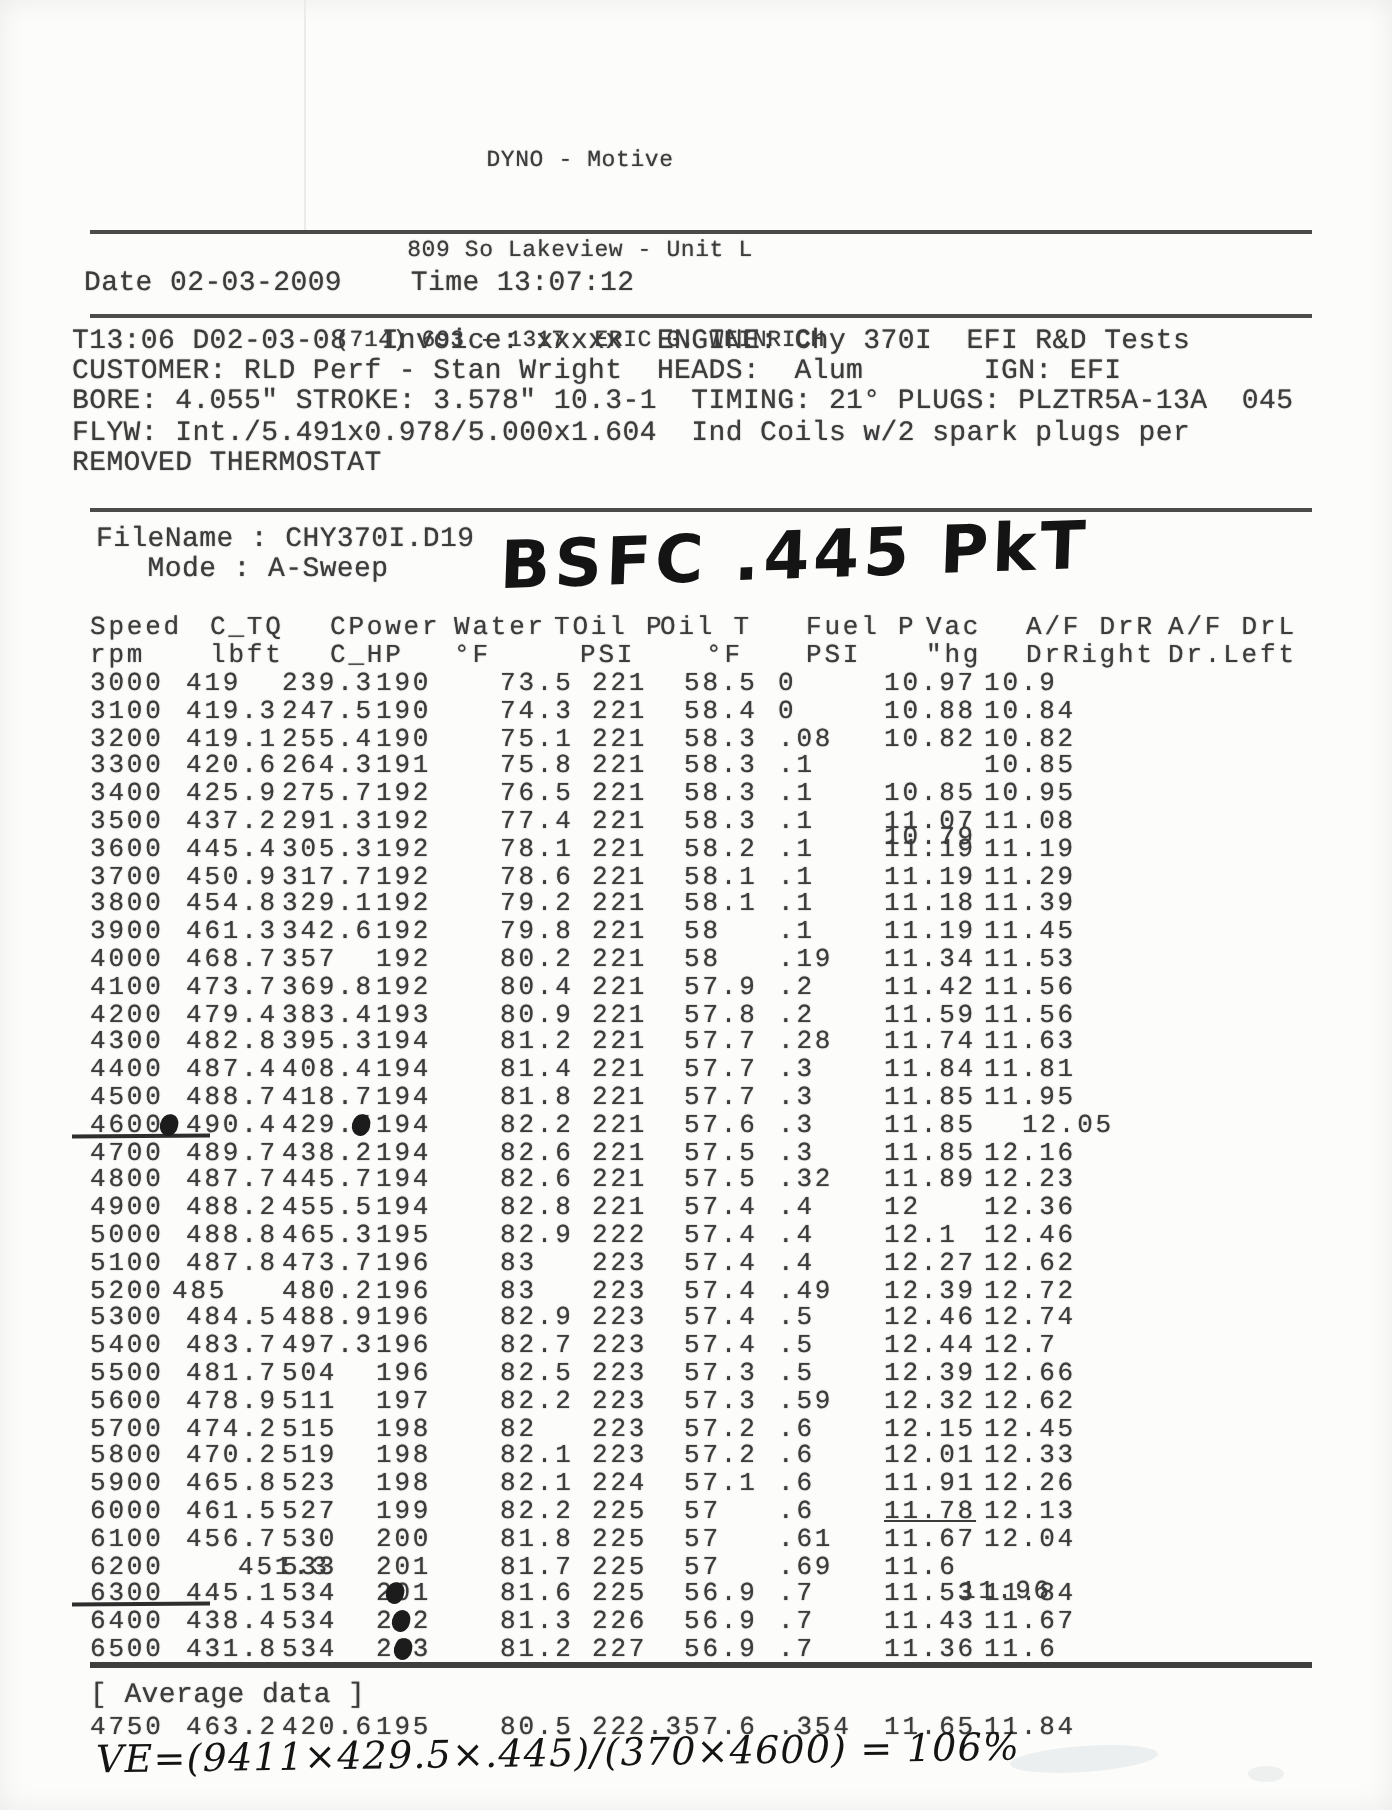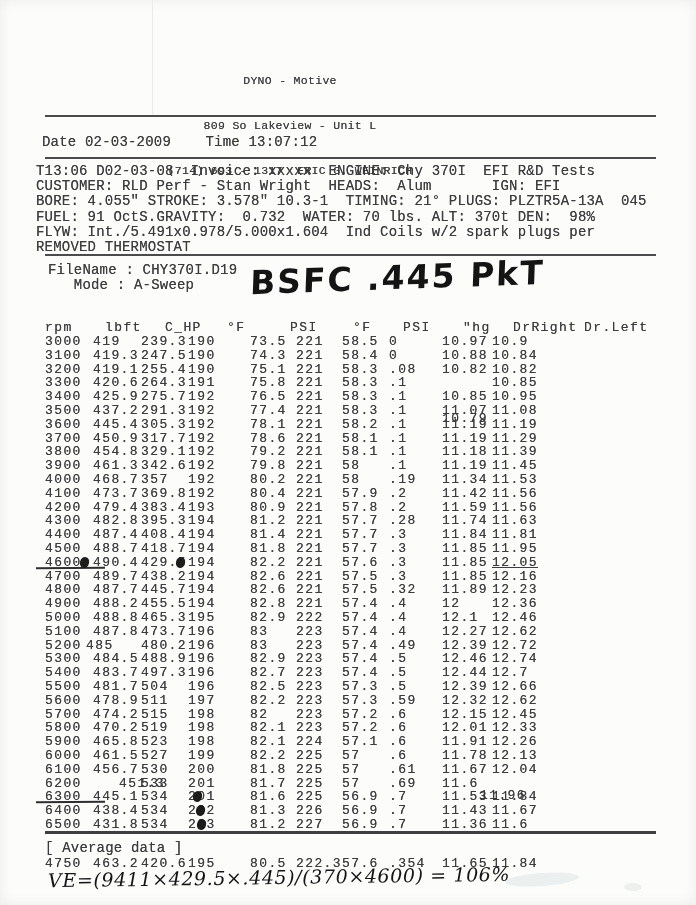--- a/index.html
+++ b/index.html
@@ -86,34 +86,45 @@
   <div class="rule rule1"></div>
 
   <div class="mono ink dateline">Date 02-03-2009    Time 13:07:12</div>
 
   <div class="rule rule2"></div>
 
   <div class="infoblock">
     <div class="mono ink">T13:06 D02-03-08  Invoice: xxxxx  ENGINE: Chy 370I  EFI R&amp;D Tests</div>
     <div class="mono ink">CUSTOMER: RLD Perf - Stan Wright  HEADS:  Alum       IGN: EFI</div>
     <div class="mono ink">BORE: 4.055" STROKE: 3.578" 10.3-1  TIMING: 21° PLUGS: PLZTR5A-13A  045</div>
-    <div class="mono ink">FUEL: 91 OctS.GRAVITY:  0.732  WATER: 70 lbs. ALT: 370t DEN:  98%</div>
     <div class="mono ink">FLYW: Int./5.491x0.978/5.000x1.604  Ind Coils w/2 spark plugs per</div>
     <div class="mono ink">REMOVED THERMOSTAT</div>
   </div>
 
   <div class="rule rule3"></div>
 
   <div class="fileblock">
     <div class="mono ink">FileName : CHY370I.D19</div>
     <div class="mono ink">   Mode : A-Sweep</div>
   </div>
 
   <div class="hand bsfc">BSFC .445 PkT</div>
 
+  <div class="thead" id="hdr1">
+      <span class="tcell" style="left: 45px;">Speed</span>
+      <span class="tcell" style="left: 105px;">C_TQ</span>
+      <span class="tcell" style="left: 165px;">CPower</span>
+      <span class="tcell" style="left: 227px;">Water</span>
+      <span class="tcell" style="left: 277px;">TOil P</span>
+      <span class="tcell" style="left: 330px;">Oil T</span>
+      <span class="tcell" style="left: 403px;">Fuel P</span>
+      <span class="tcell" style="left: 463px;">Vac</span>
+      <span class="tcell" style="left: 513px;">A/F DrR</span>
+      <span class="tcell" style="left: 584px;">A/F DrL</span>
+    </div>
   <div class="thead" id="hdr2">
       <span class="tcell" style="left: 45px;">rpm</span>
       <span class="tcell" style="left: 105px;">lbft</span>
       <span class="tcell" style="left: 165px;">C_HP</span>
       <span class="tcell" style="left: 227px;">°F</span>
       <span class="tcell" style="left: 290px;">PSI</span>
       <span class="tcell" style="left: 353px;">°F</span>
       <span class="tcell" style="left: 403px;">PSI</span>
       <span class="tcell" style="left: 463px;">"hg</span>
       <span class="tcell" style="left: 513px;">DrRight</span>
@@ -316,21 +327,21 @@
       <div class="trow">
         <span class="tcell" style="left: 45px;">4600</span>
         <span class="tcell" style="left: 93px;">490.4</span>
         <span class="tcell" style="left: 141px;">429.5</span>
         <span class="tcell" style="left: 188px;">194</span>
         <span class="tcell" style="left: 250px;">82.2</span>
         <span class="tcell" style="left: 296px;">221</span>
         <span class="tcell" style="left: 342px;">57.6</span>
         <span class="tcell" style="left: 389px;">.3</span>
         <span class="tcell" style="left: 442px;">11.85</span>
-        <span class="tcell" style="left: 492px; text-decoration: underline;">12.05</span>
+        <span class="tcell" style="left: 511px;">12.05</span>
         <div class="hand-underline"></div>
         <div class="hand-dot" style="left: 80px;"></div>
         <div class="hand-dot" style="left: 176px;"></div>
       </div>
       <div class="trow">
         <span class="tcell" style="left: 45px;">4700</span>
         <span class="tcell" style="left: 93px;">489.7</span>
         <span class="tcell" style="left: 141px;">438.2</span>
         <span class="tcell" style="left: 188px;">194</span>
         <span class="tcell" style="left: 250px;">82.6</span>
@@ -486,21 +497,21 @@
       </div>
       <div class="trow">
         <span class="tcell" style="left: 45px;">6000</span>
         <span class="tcell" style="left: 93px;">461.5</span>
         <span class="tcell" style="left: 141px;">527</span>
         <span class="tcell" style="left: 188px;">199</span>
         <span class="tcell" style="left: 250px;">82.2</span>
         <span class="tcell" style="left: 296px;">225</span>
         <span class="tcell" style="left: 342px;">57</span>
         <span class="tcell" style="left: 389px;">.6</span>
-        <span class="tcell" style="left: 442px;">11.78</span>
+        <span class="tcell" style="left: 442px; text-decoration: underline;">11.78</span>
         <span class="tcell" style="left: 492px;">12.13</span>
       </div>
       <div class="trow">
         <span class="tcell" style="left: 45px;">6100</span>
         <span class="tcell" style="left: 93px;">456.7</span>
         <span class="tcell" style="left: 141px;">530</span>
         <span class="tcell" style="left: 188px;">200</span>
         <span class="tcell" style="left: 250px;">81.8</span>
         <span class="tcell" style="left: 296px;">225</span>
         <span class="tcell" style="left: 342px;">57</span>

